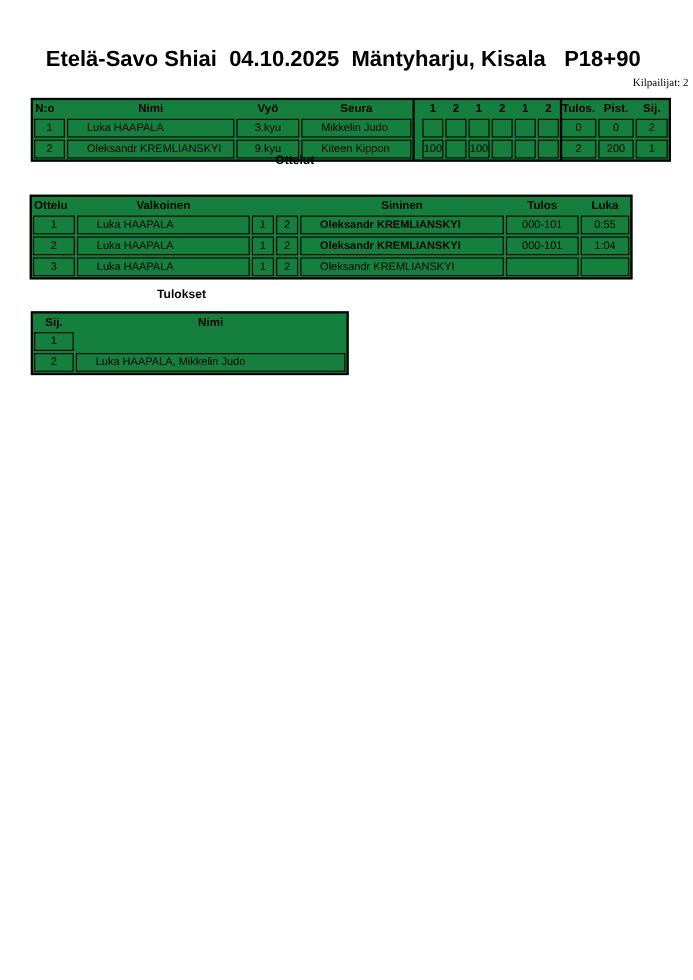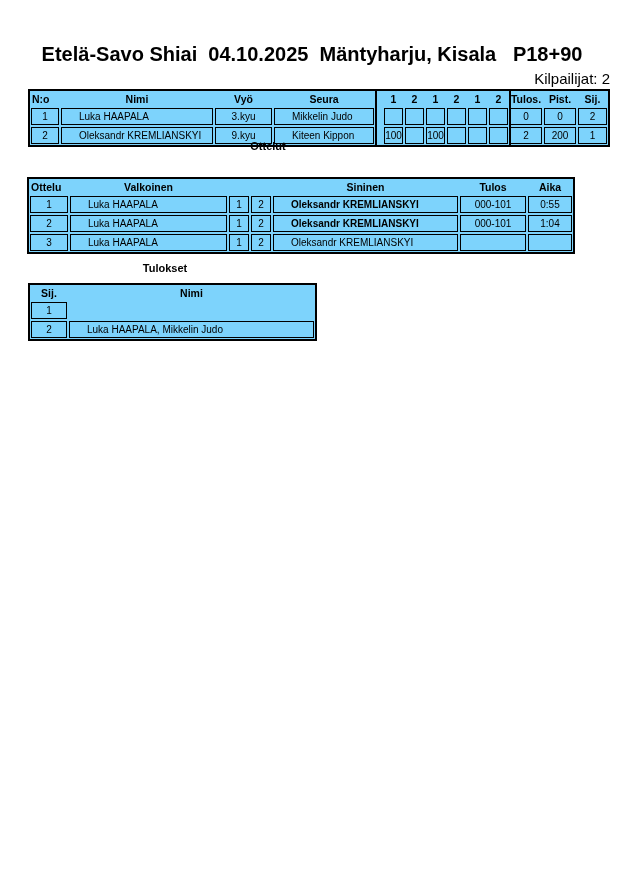--- a/index.html
+++ b/index.html
@@ -9,23 +9,23 @@
   }
   .doc-title {
     position:absolute; top:43px; left:0; width:624px; text-align:center;
     font-size:20px; font-weight:bold; white-space:pre; letter-spacing:0;
   }
   .sec-title {
     position:absolute; transform:translateX(-50%);
     font-size:11px; font-weight:bold; white-space:nowrap;
   }
   .count-label {
-    position:absolute; right:20px; top:70px; font-size:15px; white-space:nowrap;
+    position:absolute; right:4px; top:70px; font-size:10px; white-space:nowrap;font-family:Liberation Serif, serif;
   }
-  .tbl { position:absolute; border:2px solid #000; background:#7dd3fc; }
+  .tbl { position:absolute; border:2px solid #000; background:#15803d; }
   .row { display:flex; }
   .c {
     box-sizing:border-box; margin:1px; border:1px solid #000;
     display:flex; align-items:center; justify-content:center;
     font-size:10px; height:17px; flex:0 0 auto; overflow:hidden; white-space:nowrap;
   }
   .h { border:none; font-weight:bold; font-size:10.5px; height:14px; }
   .left { justify-content:flex-start; padding-left:17px; }
   .hleft { justify-content:flex-start; padding-left:1px; }
   .spacer { border:none; }
@@ -111,21 +111,21 @@
   <div class="sec-title" style="left:268px; top:140px;">Ottelut</div>
 
   <div class="tbl" style="left:27px; top:177px;">
     <div class="row">
       <div class="c h w-ott hleft">Ottelu</div>
       <div class="c h w-valk">Valkoinen</div>
       <div class="c h w-c12"></div>
       <div class="c h w-c12"></div>
       <div class="c h w-sini">Sininen</div>
       <div class="c h w-tulos">Tulos</div>
-      <div class="c h w-aika">Aika</div>
+      <div class="c h w-aika">Luka</div>
     </div>
 
     <div class="row">
       <div class="c w-ott">1</div>
       <div class="c w-valk left">Luka HAAPALA</div>
       <div class="c w-c12">1</div>
       <div class="c w-c12">2</div>
       <div class="c w-sini left bold">Oleksandr KREMLIANSKYI</div>
       <div class="c w-tulos">000-101</div>
       <div class="c w-aika">0:55</div>

